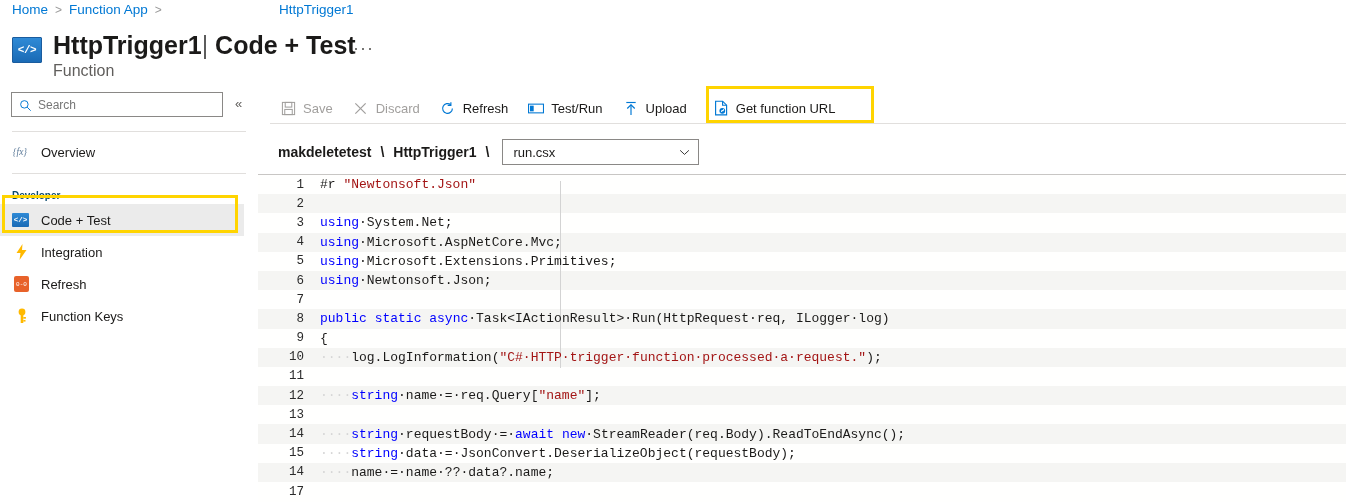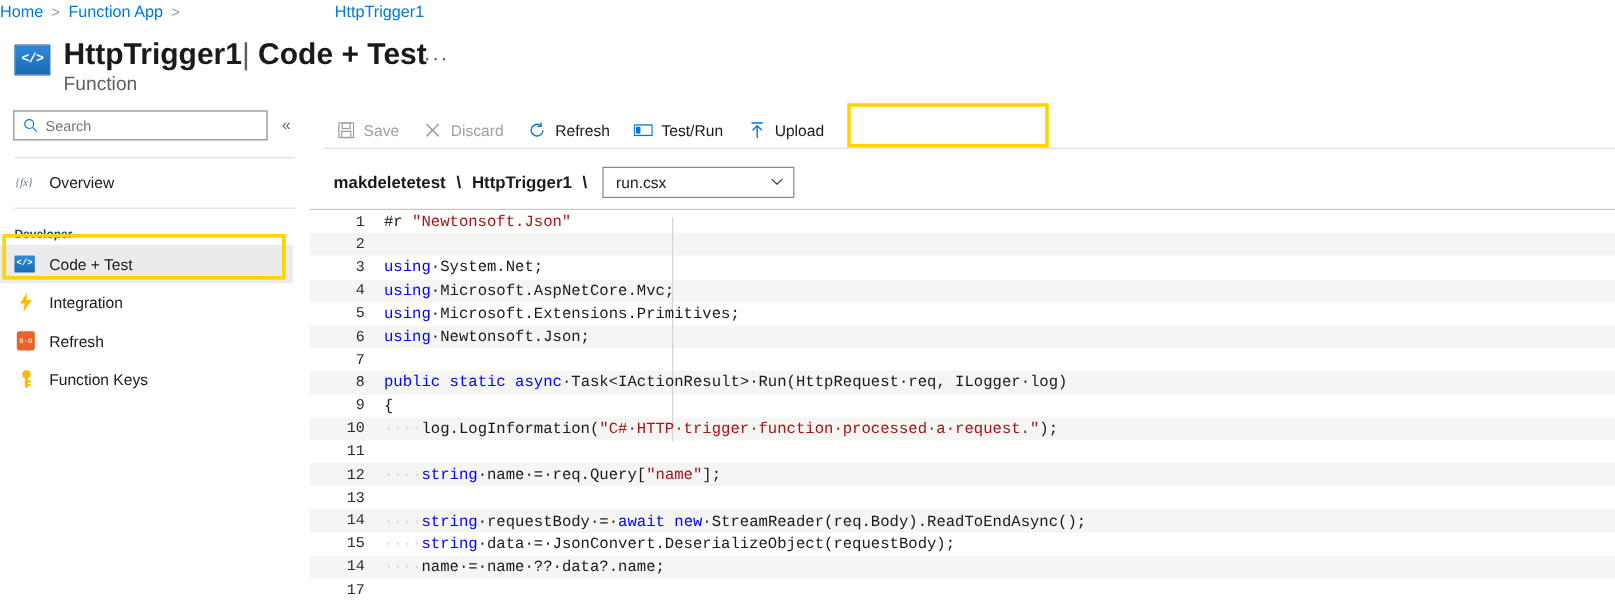--- a/index.html
+++ b/index.html
@@ -7,21 +7,21 @@
     width: 1346px; height: 502px;
     background: #ffffff;
     font-family: "Liberation Sans", sans-serif;
     color: #1b1a19;
     overflow: hidden;
   }
   .page { position: relative; width: 1346px; height: 502px; }
 
   
   .breadcrumb {
-    position: absolute; left: 0; top: 2px;
+    position: absolute; left: 12px; top: 2px;
     display: flex; align-items: center; gap: 7px;
     font-size: 13.5px;
   }
   .crumb-link { color: #0078d4; cursor: pointer; }
   .crumb-sep { color: #9a9a9a; font-size: 12px; }
   .crumb-current {
     position: absolute; left: 279px; top: 2px;
     font-size: 13.5px; color: #0078d4; cursor: pointer;
   }
 
@@ -129,21 +129,21 @@
     height: 1px; background: #e1dfdd;
   }
 
   .pathbar {
     position: absolute; left: 0; top: 44px; right: 0; height: 44px;
     display: flex; align-items: center; padding-left: 20px; gap: 9px;
   }
   .path-seg { font-size: 14px; font-weight: 700; color: #1b1a19; }
   .path-sep { font-size: 14px; font-weight: 700; color: #1b1a19; }
   .file-select {
-    width: 160px; height: 26px; border: 1px solid #8a8886; background: #fff;
+    width: 197px; height: 26px; border: 1px solid #8a8886; background: #fff;
     display: flex; align-items: center; justify-content: space-between;
     padding: 0 8px 0 10px; font-size: 13px; color: #1b1a19; cursor: pointer;
     margin-left: 4px;
   }
   .sel-chev { font-size: 10px; color: #605e5c; }
 
   .path-rule {
     position: absolute; left: 0; top: 88px; right: 0; height: 1px;
     background: #c8c6c4;
   }
@@ -307,20 +307,32 @@
         <span class="tb-ico">
           <svg width="14" height="15" viewBox="0 0 14 16">
               <line x1="2" y1="1.6" x2="12" y2="1.6" stroke="#0078d4" stroke-width="1.25"></line>
               <line x1="7" y1="4" x2="7" y2="15" stroke="#0078d4" stroke-width="1.25"></line>
               <polyline points="3,8 7,4 11,8" fill="none" stroke="#0078d4" stroke-width="1.25"></polyline>
             </svg>
         </span>
         <span>Upload</span>
       </div>
 
+      <div class="tb-btn" style="margin-left:6px;">
+        <span class="tb-ico">
+          <svg width="14" height="16" viewBox="0 0 14 16">
+              <path d="M1.6 1.2h7l4 4v9.6h-11z" fill="#ffffff" stroke="#0078d4" stroke-width="1.15"></path>
+              <polyline points="8.6,1.2 8.6,5.2 12.6,5.2" fill="none" stroke="#0078d4" stroke-width="1.15"></polyline>
+              <circle cx="8.3" cy="10.8" r="2.9" fill="#0078d4"></circle>
+              <polyline points="7.1,10.8 9.4,10.8 9.4,9.1" fill="none" stroke="#ffffff" stroke-width="0.9"></polyline>
+              <line x1="6.9" y1="12.2" x2="9.4" y2="9.6" stroke="#ffffff" stroke-width="0.9"></line>
+            </svg>
+        </span>
+        <span>Get function URL</span>
+      </div>
       <div class="toolbar-rule"></div>
     </div>
 
     <div class="pathbar">
       <span class="path-seg">makdeletetest</span>
       <span class="path-sep">\</span>
       <span class="path-seg">HttpTrigger1</span>
       <span class="path-sep">\</span>
       <div class="file-select">
         <span>run.csx</span>

